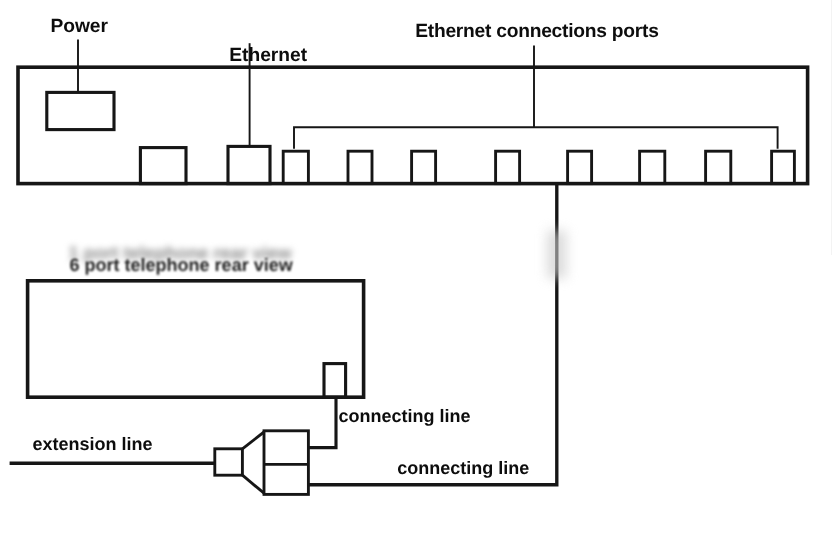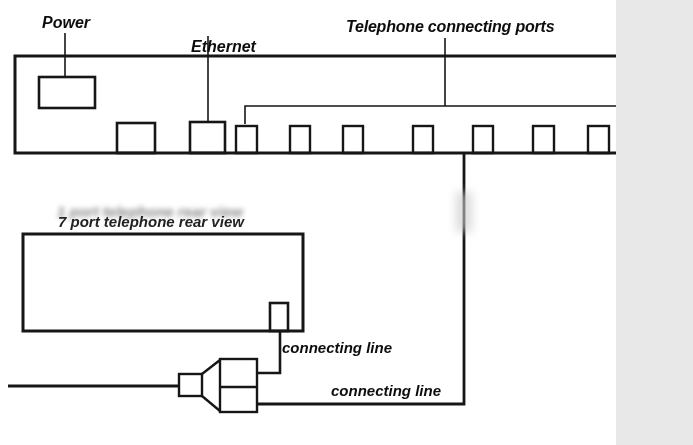--- a/index.html
+++ b/index.html
@@ -1,22 +1,21 @@
 <!DOCTYPE html>
 <html><head>
 <meta charset="utf-8">
 <style>
   html,body{margin:0;padding:0;background:#e8e8e8;}
   .stage{
     position:relative;
-    width:616px;height:445px;
+    width:693px;height:445px;
     background:#ffffff;
     overflow:hidden;
     font-family:"Liberation Sans",sans-serif;
-    font-style:italic;
   }
   svg.diagram{position:absolute;left:0;top:0;}
   .lbl{
     position:absolute;
     font-weight:bold;
     font-size:16px;
     color:#0d0d0d;
     white-space:nowrap;
     line-height:1.1;
   }
@@ -100,24 +99,25 @@
 
     <polyline points="257,404 464,404 464,153" stroke-width="2.8"></polyline>
   </svg>
 
   <div class="line-smudge"></div>
 
   <div class="lbl" style="left:42px;top:14px;">Power</div>
 
   <div class="lbl" style="left:191px;top:15px;margin-top:23px;">Ethernet</div>
 
-  <div class="lbl" style="left:346px;top:18px;letter-spacing:-0.2px;">Telephone connecting ports</div>
+  <div class="lbl" style="left:346px;top:18px;letter-spacing:-0.2px;">Ethernet connections ports</div>
 
   <div class="rearview-smudge">1 port telephone rear view</div>
-  <div class="rearview-text">7 port telephone rear view</div>
+  <div class="rearview-text">6 port telephone rear view</div>
 
 
+  <div class="lbl lbl-small" style="left:27px;top:363px;">extension line</div>
 
   <div class="lbl lbl-small" style="left:282px;top:340px;">connecting line</div>
 
   <div class="lbl lbl-small" style="left:331px;top:383px;">connecting line</div>
 
 </div>
 
 </body></html>

